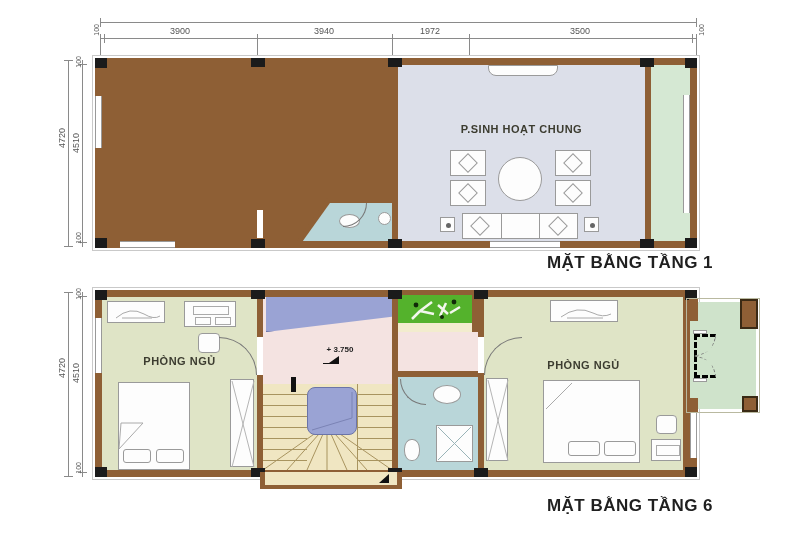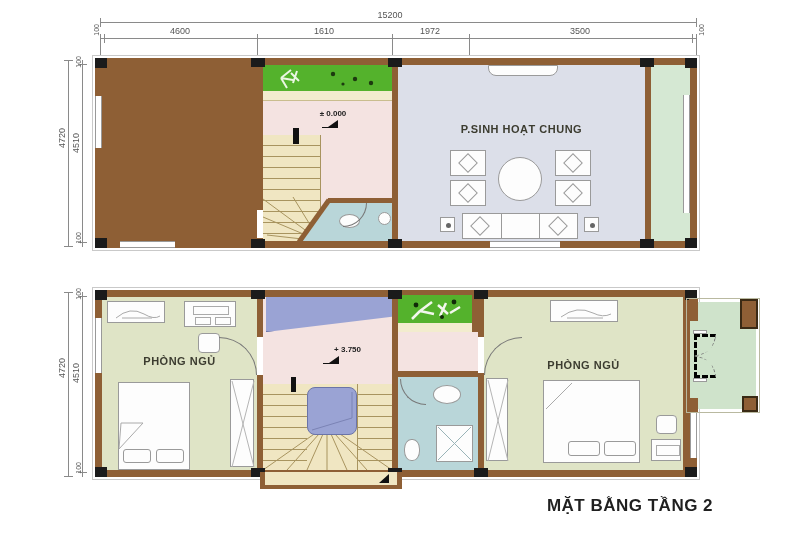--- a/index.html
+++ b/index.html
@@ -33,33 +33,32 @@
   .windowv{background:#fff;border-left:1px solid #999;border-right:1px solid #999;box-sizing:border-box;}
 </style>
 </head>
 <body>
 
 <div id="canvas">
 
   <div class="abs dimline" style="left:100px;top:22px;width:597px;height:1px;"></div>
   <div class="abs tick" style="left:100px;top:18px;width:1px;height:9px;"></div>
   <div class="abs tick" style="left:696px;top:18px;width:1px;height:9px;"></div>
-  <div class="abs dimtext" style="left:290px;top:11px;width:200px;text-align:center;">15200</div>
 
   <div class="abs dimline" style="left:100px;top:38px;width:597px;height:1px;"></div>
   <div class="abs tick" style="left:100px;top:34px;width:1px;height:9px;"></div>
   <div class="abs tick" style="left:104px;top:34px;width:1px;height:9px;"></div>
   <div class="abs tick" style="left:257px;top:34px;width:1px;height:9px;"></div>
   <div class="abs tick" style="left:392px;top:34px;width:1px;height:9px;"></div>
   <div class="abs tick" style="left:469px;top:34px;width:1px;height:9px;"></div>
   <div class="abs tick" style="left:692px;top:34px;width:1px;height:9px;"></div>
   <div class="abs tick" style="left:696px;top:34px;width:1px;height:9px;"></div>
   <div class="abs dimtext vtext" style="left:93px;top:24px;font-size:7px;">100</div>
-  <div class="abs dimtext" style="left:130px;top:27px;width:100px;text-align:center;">4600</div>
-  <div class="abs dimtext" style="left:274px;top:27px;width:100px;text-align:center;">1610</div>
+  <div class="abs dimtext" style="left:130px;top:27px;width:100px;text-align:center;">3900</div>
+  <div class="abs dimtext" style="left:274px;top:27px;width:100px;text-align:center;">3940</div>
   <div class="abs dimtext" style="left:380px;top:27px;width:100px;text-align:center;">1972</div>
   <div class="abs dimtext" style="left:530px;top:27px;width:100px;text-align:center;">3500</div>
   <div class="abs dimtext vtext" style="left:698px;top:24px;font-size:7px;">100</div>
   <div class="abs dimline" style="left:100px;top:42px;width:1px;height:14px;"></div>
   <div class="abs dimline" style="left:257px;top:42px;width:1px;height:14px;"></div>
   <div class="abs dimline" style="left:392px;top:42px;width:1px;height:14px;"></div>
   <div class="abs dimline" style="left:469px;top:42px;width:1px;height:14px;"></div>
   <div class="abs dimline" style="left:696px;top:42px;width:1px;height:14px;"></div>
 
   <div class="abs dimline" style="left:68px;top:60px;width:1px;height:187px;"></div>
@@ -72,43 +71,20 @@
   <div class="abs dimtext vtext" style="left:72px;top:133px;">4510</div>
   <div class="abs dimtext vtext" style="left:75px;top:56px;font-size:7px;">100</div>
   <div class="abs dimtext vtext" style="left:75px;top:232px;font-size:7px;">100</div>
 
   <div class="abs plan" style="left:95px;top:58px;width:602px;height:190px;">
 
 
     <div class="abs wall" style="left:162px;top:7px;width:6px;height:176px;"></div>
     <div class="abs" style="left:162px;top:152px;width:6px;height:28px;background:#fff;"></div>
 
-    <div class="abs" style="left:168px;top:7px;width:129px;height:176px;background:var(--hall);">
-
-      <div class="abs" style="left:0;top:0;width:129px;height:26px;background:var(--garden);">
-        <svg width="129" height="26">
-          <path d="M18 13 l10 -8 M18 13 l12 2 M18 13 l6 10 M28 8 l8 8 M34 6 l-4 12" stroke="#eaf6e2" stroke-width="2" fill="none"></path>
-          <circle cx="70" cy="9" r="2.2" fill="#1d3a10"></circle>
-            <circle cx="92" cy="14" r="2.2" fill="#1d3a10"></circle>
-          <circle cx="108" cy="18" r="2.2" fill="#1d3a10"></circle>
-            <circle cx="80" cy="19" r="1.6" fill="#1d3a10"></circle>
-        </svg>
-      </div>
-      <div class="abs" style="left:0;top:26px;width:129px;height:9px;background:var(--trim);border-bottom:1px solid #c9bd8e;"></div>
-
-      <div class="abs level" style="left:40px;top:44px;width:60px;">± 0.000</div>
-      <div class="abs flag" style="left:65px;top:55px;"></div>
-      <div class="abs flagbar" style="left:59px;top:62px;"></div>
-
-      <div class="abs steps" style="left:0;top:70px;width:57px;height:106px;background-color:var(--stair);border-right:1px solid var(--step);"></div>
-      <svg class="abs" style="left:0;top:132px;" width="57" height="44">
-        <path d="M57 44 L0 2 M57 44 L0 20 M57 44 L4 38 M57 44 L30 0" stroke="var(--step)" stroke-width="1" fill="none"></path>
-      </svg>
-      <div class="abs" style="left:30px;top:63px;width:6px;height:16px;background:#111;"></div>
-    </div>
 
     <div class="abs" style="left:205px;top:142px;width:92px;height:41px;background:var(--bath);clip-path:polygon(31% 0,100% 0,100% 100%,0 100%);"></div>
     <div class="abs wall" style="left:233px;top:140px;width:64px;height:5px;"></div>
     <svg class="abs" style="left:200px;top:140px;" width="40" height="46">
       <line x1="34" y1="2" x2="4" y2="44" stroke="var(--wall)" stroke-width="5"></line>
     </svg>
     <div class="abs furn" style="left:244px;top:156px;width:21px;height:14px;border-radius:50%;"></div>
     <div class="abs furn" style="left:283px;top:154px;width:13px;height:13px;border-radius:50%;"></div>
     <div class="abs arc arc-br" style="left:248px;top:145px;width:24px;height:24px;"></div>
 
@@ -165,20 +141,21 @@
     <div class="abs col" style="left:293px;top:0;width:14px;height:9px;"></div>
     <div class="abs col" style="left:545px;top:0;width:14px;height:9px;"></div>
     <div class="abs col" style="left:590px;top:0;width:12px;height:10px;"></div>
     <div class="abs col" style="left:0;top:180px;width:12px;height:10px;"></div>
     <div class="abs col" style="left:156px;top:181px;width:14px;height:9px;"></div>
     <div class="abs col" style="left:293px;top:181px;width:14px;height:9px;"></div>
     <div class="abs col" style="left:545px;top:181px;width:14px;height:9px;"></div>
     <div class="abs col" style="left:590px;top:180px;width:12px;height:10px;"></div>
   </div>
 
+  <div class="abs title" style="left:500px;top:253px;width:260px;">MẶT BẰNG TẦNG 1</div>
 
   <div class="abs dimline" style="left:68px;top:292px;width:1px;height:185px;"></div>
   <div class="abs dimline" style="left:82px;top:292px;width:1px;height:185px;"></div>
   <div class="abs tick" style="left:64px;top:292px;width:9px;height:1px;"></div>
   <div class="abs tick" style="left:64px;top:476px;width:9px;height:1px;"></div>
   <div class="abs tick" style="left:78px;top:296px;width:9px;height:1px;"></div>
   <div class="abs tick" style="left:78px;top:472px;width:9px;height:1px;"></div>
   <div class="abs dimtext vtext" style="left:58px;top:358px;">4720</div>
   <div class="abs dimtext vtext" style="left:72px;top:363px;">4510</div>
   <div class="abs dimtext vtext" style="left:75px;top:288px;font-size:7px;">100</div>
@@ -217,21 +194,21 @@
       <div class="abs arc arc-tr" style="left:117px;top:40px;width:38px;height:38px;"></div>
     </div>
 
     <div class="abs wall" style="left:162px;top:7px;width:6px;height:173px;"></div>
     <div class="abs" style="left:162px;top:47px;width:6px;height:38px;background:#fff;"></div>
 
     <div class="abs" style="left:168px;top:7px;width:129px;height:173px;background:var(--hall);">
 
       <div class="abs" style="left:3px;top:0;width:130px;height:34px;background:var(--voidp);clip-path:polygon(0 0,100% 0,100% 55%,0 100%);border-bottom:1px solid #6b74a8;"></div>
 
-      <div class="abs level" style="left:28px;top:48px;width:70px;text-align:right;">+ 3.750</div>
+      <div class="abs level" style="left:42px;top:48px;width:70px;">+ 3.750</div>
       <div class="abs flag" style="left:66px;top:59px;"></div>
       <div class="abs flagbar" style="left:60px;top:66px;"></div>
 
       <div class="abs steps" style="left:0;top:87px;width:44px;height:86px;background-color:var(--stair);border-right:1px solid var(--step);"></div>
       <div class="abs steps" style="left:94px;top:87px;width:35px;height:86px;background-color:var(--stair);border-left:1px solid var(--step);"></div>
       <div class="abs" style="left:44px;top:87px;width:50px;height:86px;background:var(--stair);"></div>
       <svg class="abs" style="left:0;top:128px;" width="129" height="45">
         <path d="M64 0 L0 45 M64 0 L24 45 M64 0 L44 45 M64 0 L64 45 M64 0 L84 45 M64 0 L104 45 M64 0 L129 45" stroke="var(--step)" stroke-width="1" fill="none"></path>
       </svg>
 
@@ -326,15 +303,15 @@
     <div class="abs col" style="right:-2px;top:-3px;width:18px;height:30px;background:var(--wall);border:2px solid #3a2a14;box-sizing:border-box;"></div>
     <div class="abs col" style="right:-2px;bottom:-3px;width:16px;height:16px;background:var(--wall);border:2px solid #3a2a14;box-sizing:border-box;"></div>
     <div class="abs col" style="left:-1px;top:-3px;width:9px;height:22px;background:var(--wall);"></div>
     <div class="abs col" style="left:-1px;bottom:-3px;width:9px;height:14px;background:var(--wall);"></div>
     <div class="abs furn" style="left:3px;top:28px;width:14px;height:4px;"></div>
     <div class="abs furn" style="left:3px;top:76px;width:14px;height:4px;"></div>
     <div class="abs arc arc-br" style="left:4px;top:32px;width:22px;height:22px;border-style:dashed;"></div>
     <div class="abs arc arc-tr" style="left:4px;top:54px;width:22px;height:22px;border-style:dashed;"></div>
   </div>
 
-  <div class="abs title" style="left:500px;top:496px;width:260px;">MẶT BẰNG TẦNG 2</div>
+  <div class="abs title" style="left:500px;top:496px;width:260px;">MẶT BẰNG TẦNG 6</div>
 
 </div>
 
 </body></html>

